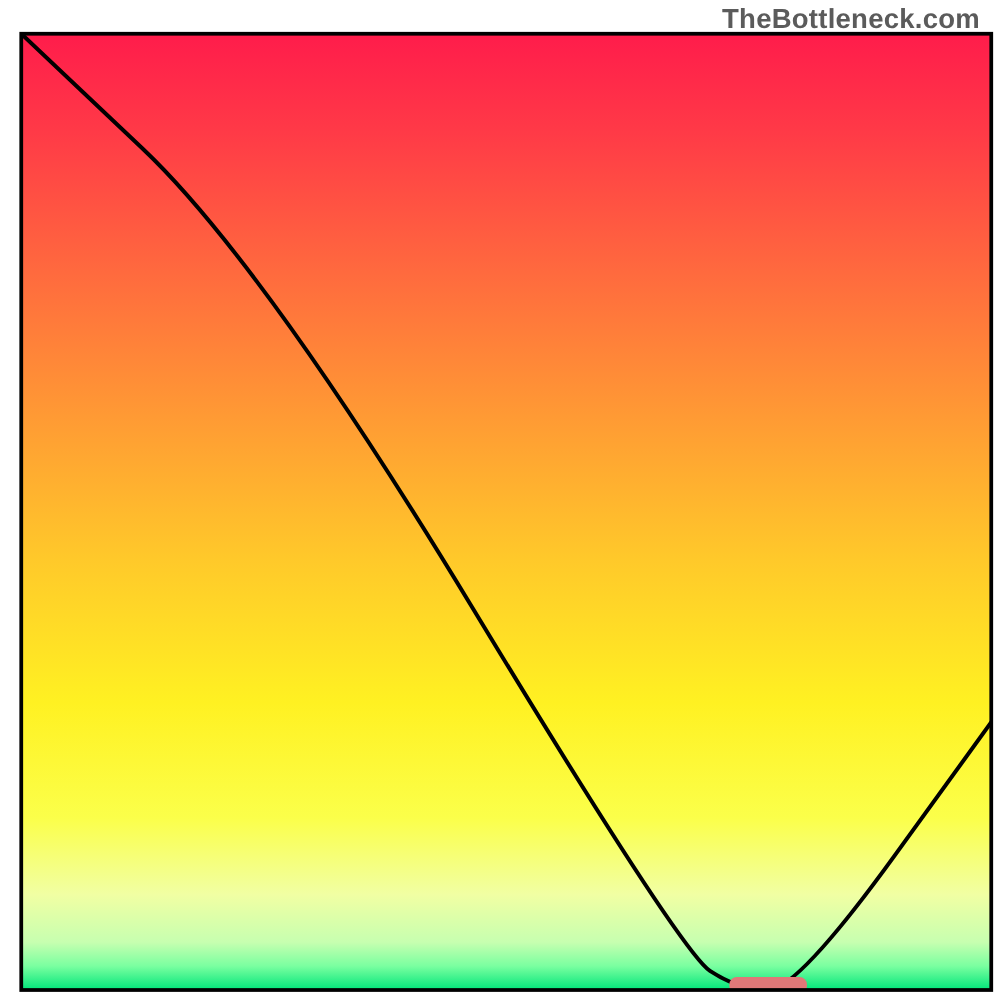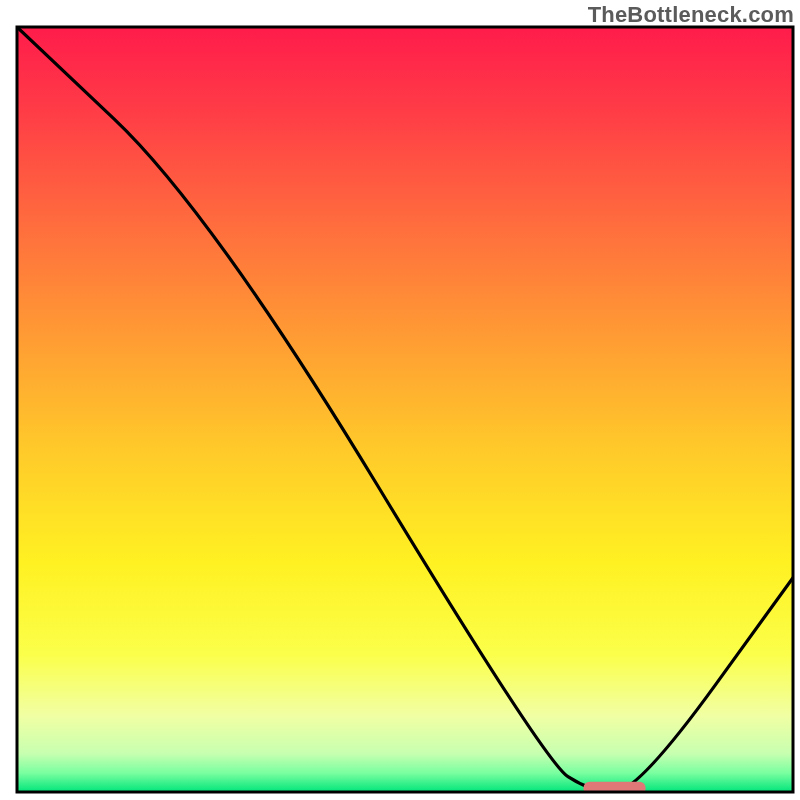--- a/index.html
+++ b/index.html
@@ -12,21 +12,21 @@
     font-family: Arial, Helvetica, sans-serif;
   }
   .wrap {
     position: relative;
     width: 800px;
     height: 800px;
   }
   .watermark {
     position: absolute;
     top: 2px;
-    right: 6px;
+    right: 16px;
     font-size: 22px;
     font-weight: 600;
     color: #5b5b5b;
     letter-spacing: 0.2px;
     z-index: 20;
     pointer-events: none;
   }
   svg {
     position: absolute;
     top: 0;

